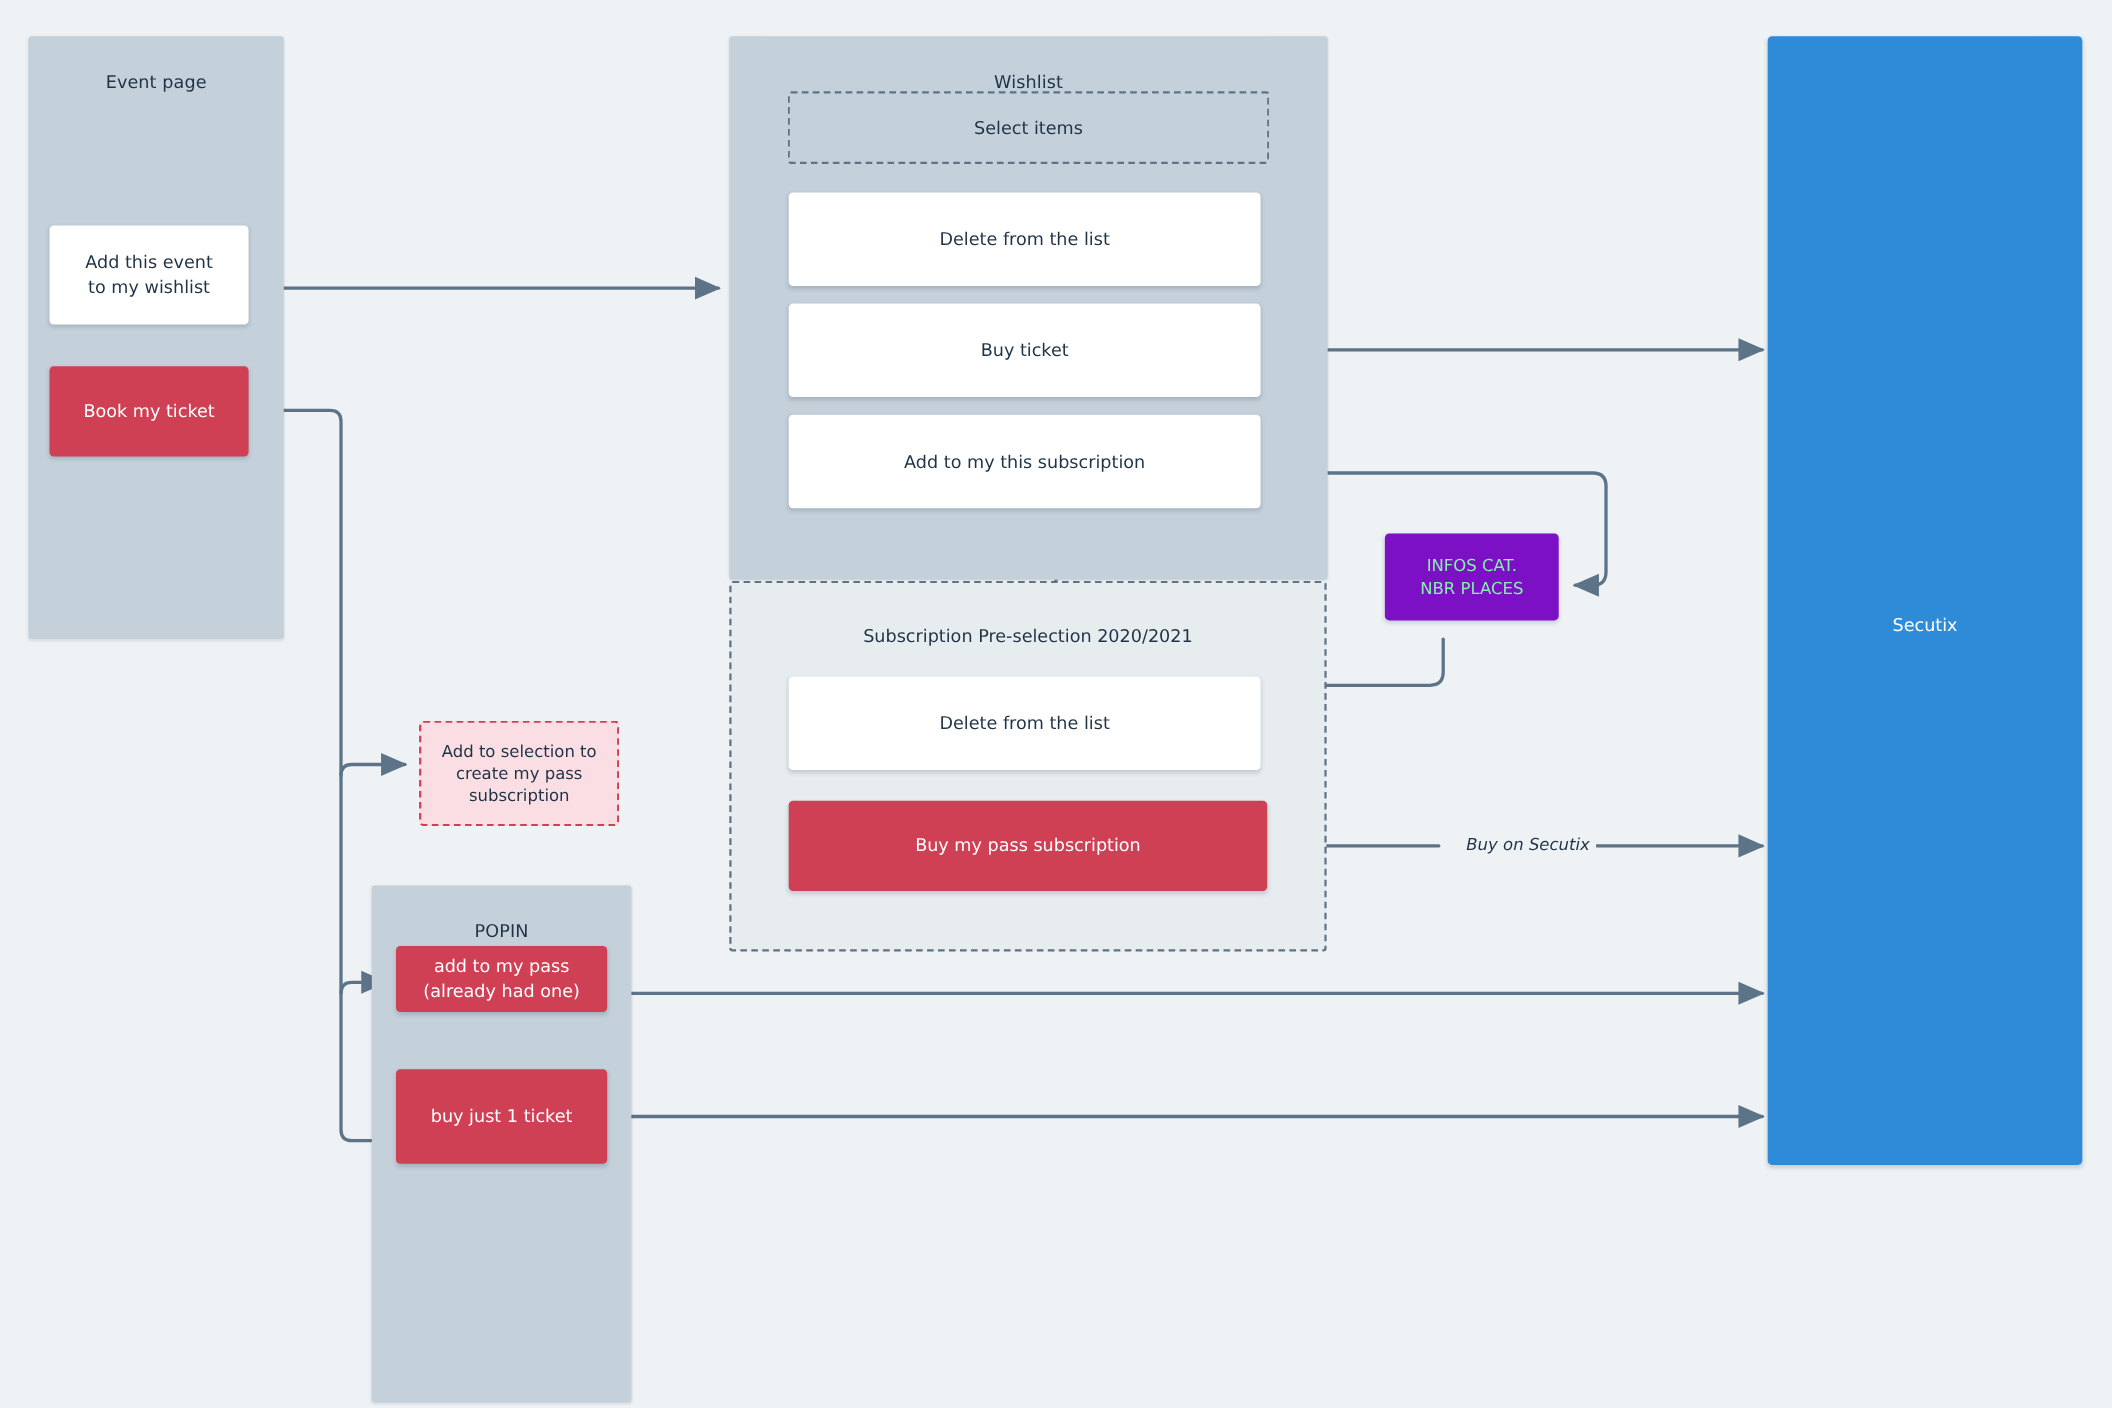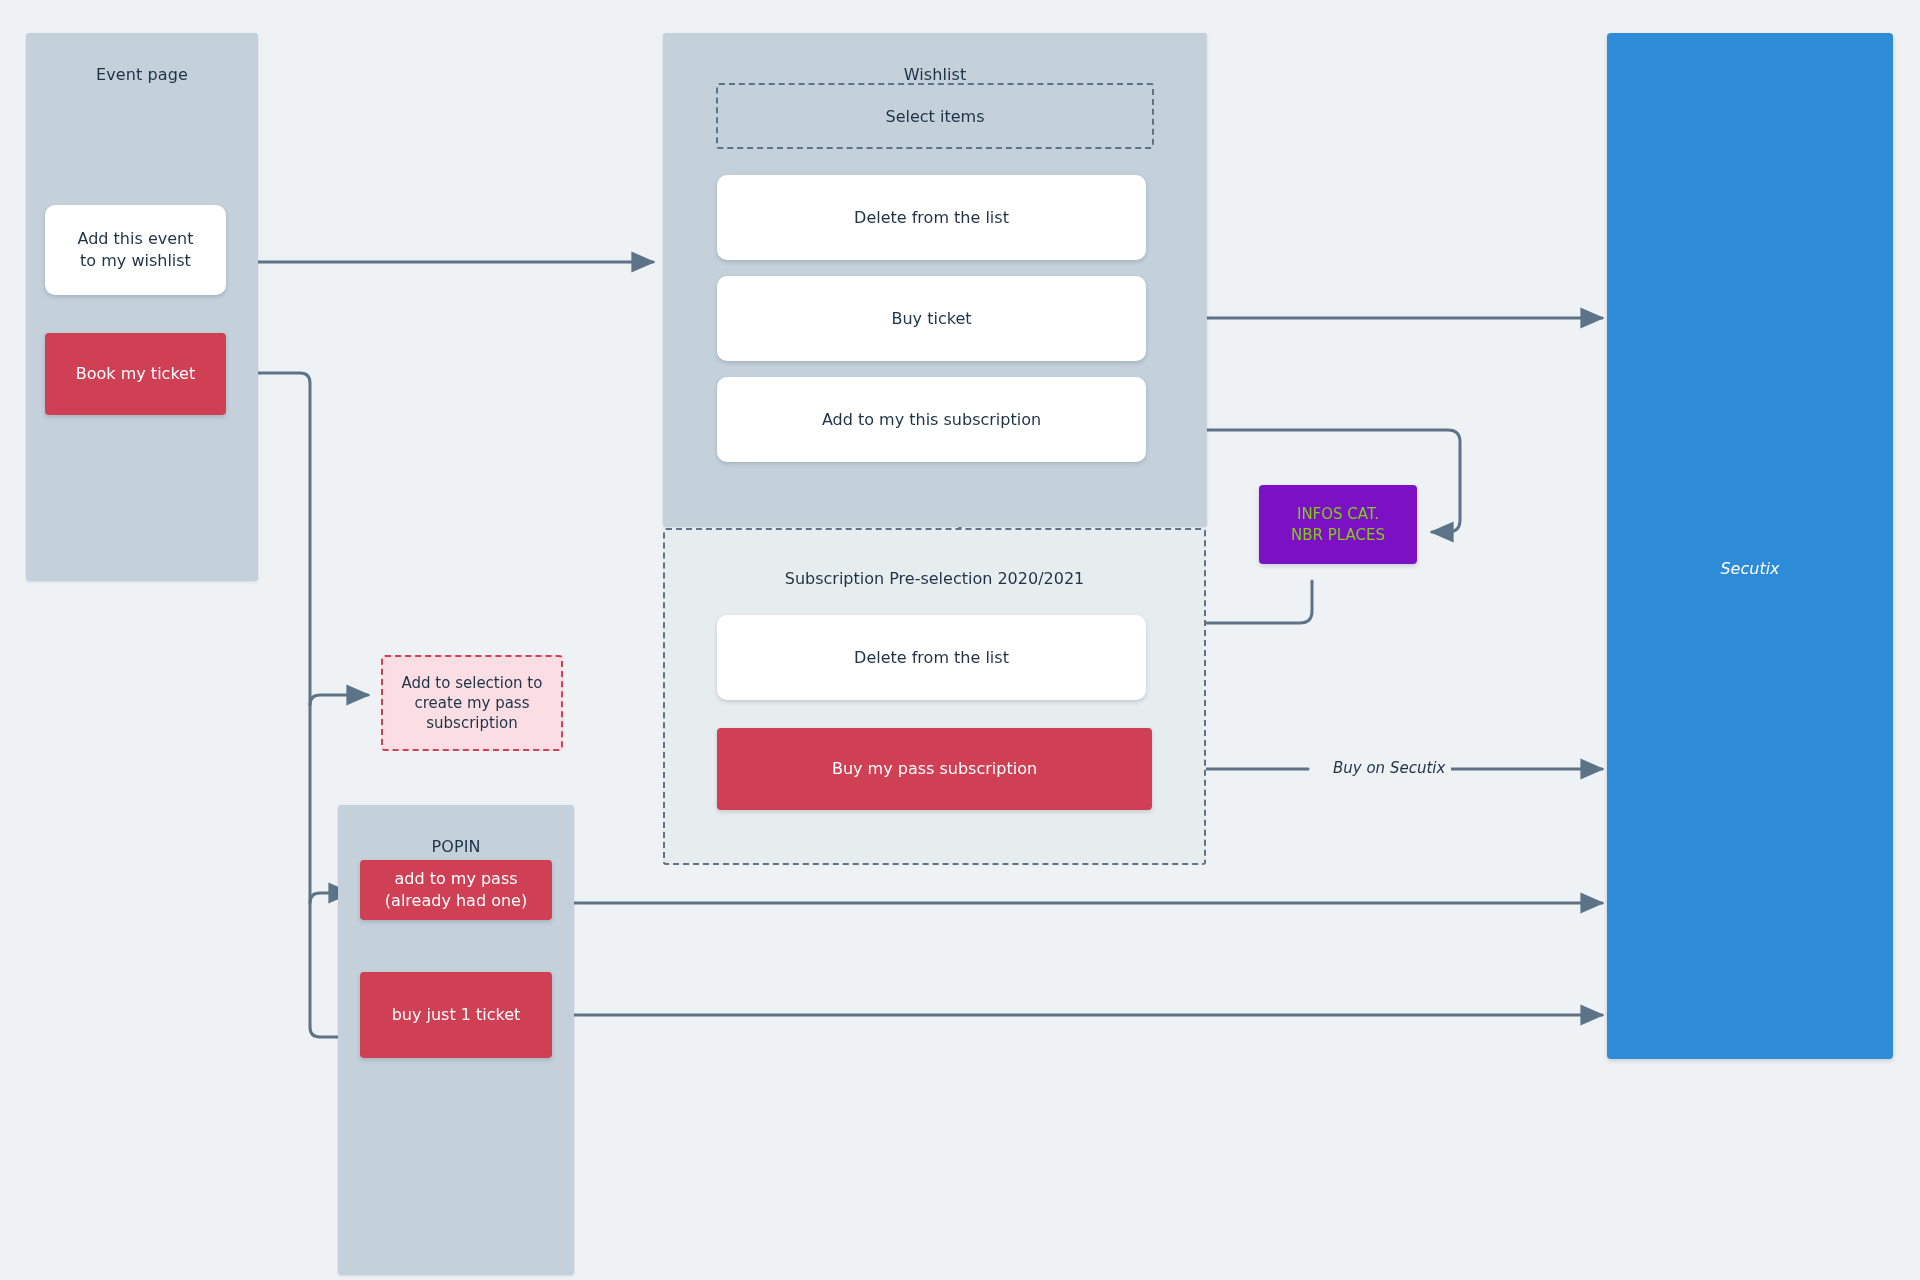--- a/index.html
+++ b/index.html
@@ -61,23 +61,23 @@
     display: flex;
     align-items: center;
     justify-content: center;
     text-align: center;
     border-radius: 4px;
     font-size: 16px;
     line-height: 1.35;
     box-shadow: 0 2px 4px rgba(30,50,70,0.18);
     padding: 6px 10px;
   }
-  .box.white { background: #ffffff; color: #1f3347; border-radius: 10px; }
+  .box.white { background: #ffffff; color: #1f3347; }
   .box.red   { background: #cf4055; color: #ffffff; }
-  .box.purple{ background: #7b10c4; color: #84cc16; font-size: 15px; }
+  .box.purple{ background: #7b10c4; color: #86efac; font-size: 15px; }
   .box.blue  { background: #2e8bd8; color: #ffffff; font-size: 16px;
                align-items: flex-start; padding-top: 0; }
   .box.pink-dashed {
     background: #fadee3;
     color: #1f3347;
     border: 2px dashed #cf4055;
     box-shadow: none;
     font-size: 15px;
   }
   .box .lines { width: 100%; }
@@ -206,19 +206,19 @@
     <span>buy just 1 ticket</span>
   </div>
 
   <div class="node box purple" style="left:1259px; top:470px; width:158px; height:79px;">
     <span class="lines">
       <span>INFOS CAT.</span>
       <span>NBR PLACES</span>
     </span>
   </div>
 
-  <div class="node box blue" style="left:1607px; top:18px; width:286px; height:1026px;font-style:italic;">
+  <div class="node box blue" style="left:1607px; top:18px; width:286px; height:1026px;">
     <span style="position:absolute; top:525px; left:0; right:0; text-align:center;">Secutix</span>
   </div>
 
   <div class="wire-label" style="left:1327px; top:744px;">Buy on Secutix</div>
 
 </div>
 
 </body></html>

